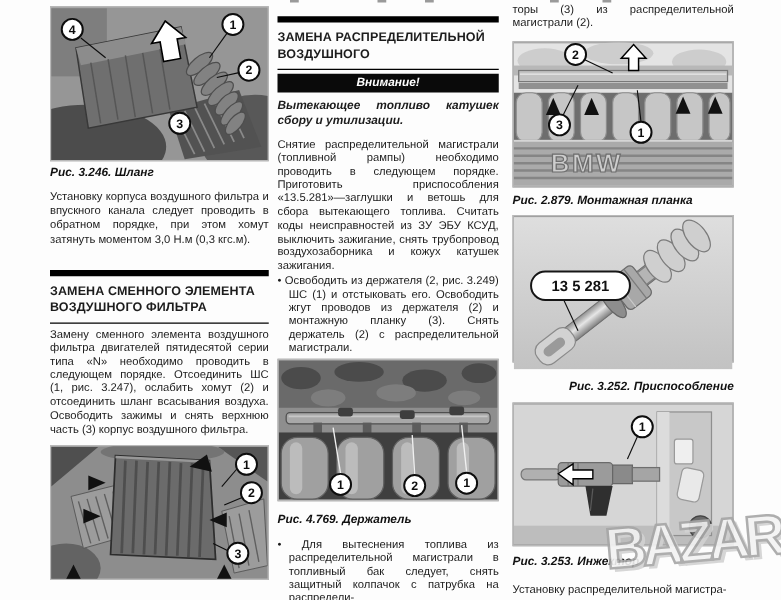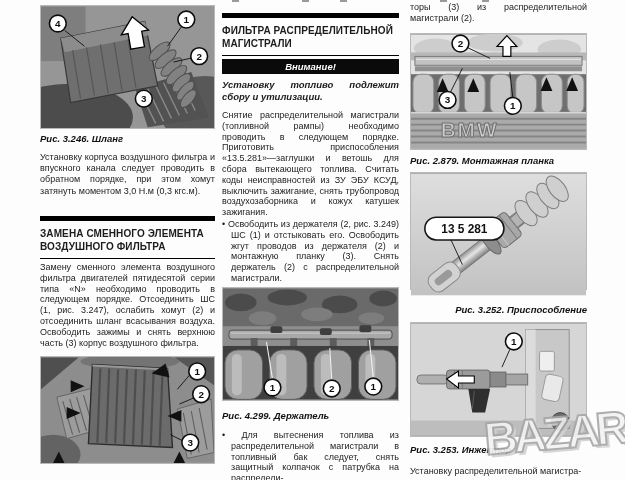--- a/index.html
+++ b/index.html
@@ -169,26 +169,26 @@
   </div>
 
   <div class="col" style="left:222px;width:177px;">
 
     <span class="clip-mark" style="left:10px;"></span>
     <span class="clip-mark" style="left:80px;"></span>
     <span class="clip-mark" style="left:118px;"></span>
 
     <div class="section" style="top:13px;">
       <div class="bar"></div>
-      <h2>ФИЛЬТРА РАСПРЕДЕЛИТЕЛЬНОЙ МАГИСТРАЛИ</h2>
+      <h2>ЗАМЕНА РАСПРЕДЕЛИТЕЛЬНОЙ ВОЗДУШНОГО</h2>
       <div class="rule"></div>
     </div>
 
     <div class="warn-bar" style="top:59px;">Внимание!</div>
-    <p class="warn-text" style="top:79px;">Установку топливо подлежит сбору и утилизации.</p>
+    <p class="warn-text" style="top:79px;">Вытекающее топливо катушек сбору и утилизации.</p>
 
     <p class="body-sm" style="top:110px;">Снятие распределительной магистрали (топливной рампы) необходимо проводить в следующем порядке. Приготовить приспособления «13.5.281»—заглушки и ветошь для сбора вытекающего топлива. Считать коды неисправностей из ЗУ ЭБУ КСУД, выключить зажигание, снять трубопровод воздухозаборника и кожух катушек зажигания.</p>
 
     <p class="body-sm bullet" style="top:219px;">• Освободить из держателя (2, рис. 3.249) ШС (1) и отстыковать его. Освободить жгут проводов из держателя (2) и монтажную планку (3). Снять держатель (2) с распределительной магистрали.</p>
 
     <figure class="photo" style="top:287px;height:114px;">
       <svg viewBox="0 0 177 112" width="175" height="112">
         <rect width="177" height="112" fill="#8e8e8e"></rect>
         <rect width="177" height="38" fill="#6a6a6a"></rect>
         <g fill="#4b4b4b">
@@ -239,21 +239,21 @@
           <circle cx="110" cy="101" r="8.5"></circle>
             <text x="110" y="104.5">2</text>
           </g>
         <g class="marker">
           <circle cx="152" cy="99" r="8.5"></circle>
             <text x="152" y="102.5">1</text>
           </g>
       </svg>
     </figure>
 
-    <p class="caption" style="top:410px;">Рис. 4.299. Держатель</p>
+    <p class="caption" style="top:410px;">Рис. 4.769. Держатель</p>
 
     <p class="body-sm bullet" style="top:430px;">• Для вытеснения топлива из распределительной магистрали в топливный бак следует, снять защитный колпачок с патрубка на распредели-</p>
   </div>
 
   <div class="col" style="left:410px;width:177px;">
 
     <span class="clip-mark" style="left:30px;"></span>
     <span class="clip-mark" style="left:72px;"></span>
 
     <p class="body-sm" style="top:2px;">торы (3) из распределительной магистрали (2).</p>

